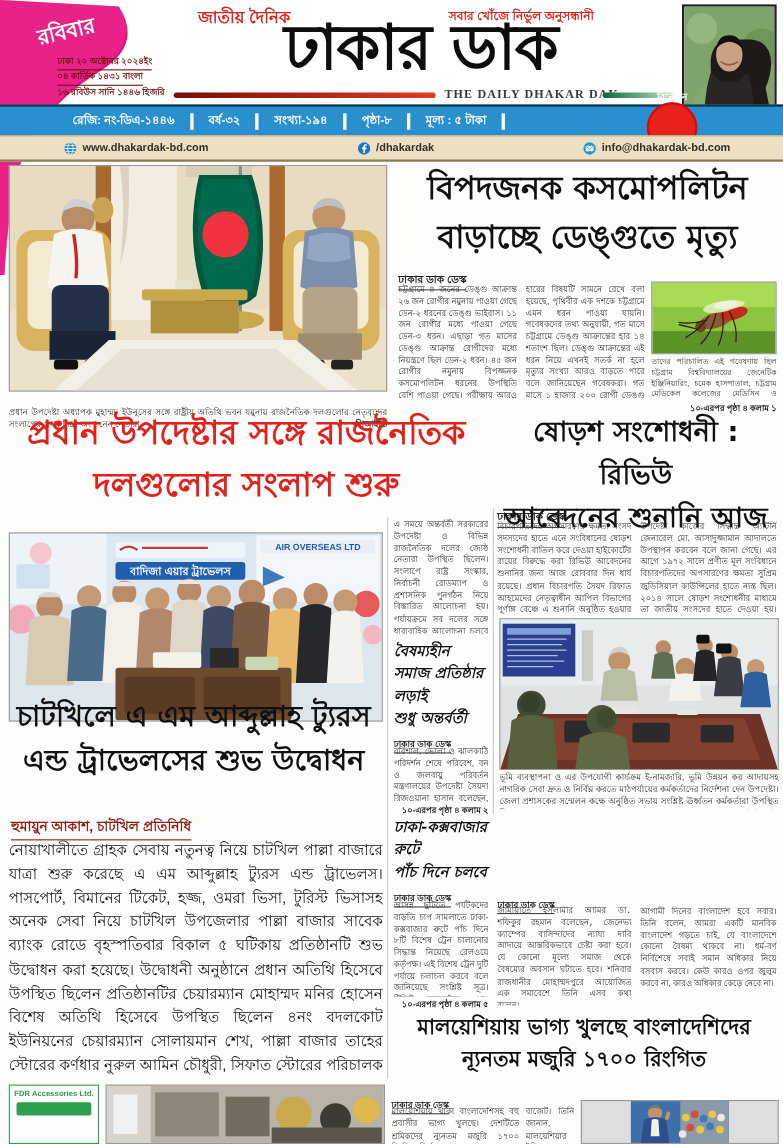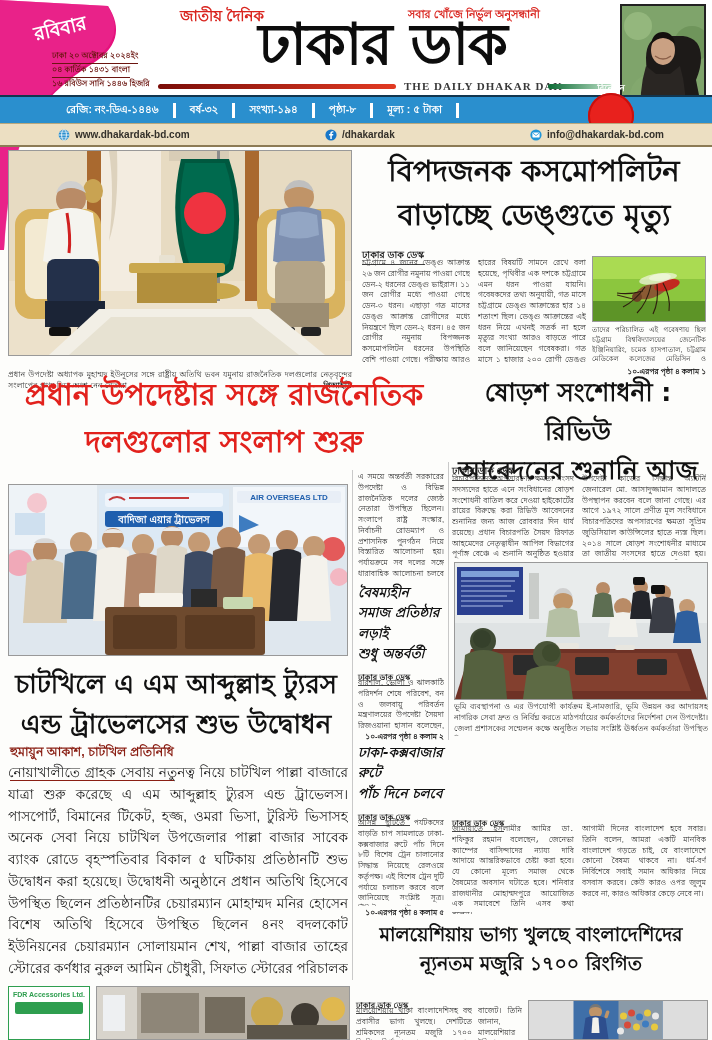--- a/index.html
+++ b/index.html
@@ -38,21 +38,21 @@
     display:flex; align-items:center; justify-content:space-between; font-size:10px; font-weight:bold; color:#33302a; }
   .contact-item { display:flex; align-items:center; gap:5px;justify-content:space-between; }
 
   
   .hl-red { color:#e2211c; font-weight:800; font-family:"DejaVu Sans", sans-serif;
     font-size:30px; line-height:1.55; }
   .hl-black { color:#111; font-weight:800; font-family:"DejaVu Sans", sans-serif; }
   .byline { font-size:9.5px; font-weight:bold; color:#222; border-bottom:1px solid #444;
     display:inline-block; padding-bottom:1px; }
   .byline-red { font-size:12.5px; font-weight:bold; color:#8a1f14; border-bottom:1px solid #8a1f14;
-    display:inline-block; padding-bottom:17px; }
+    display:inline-block; padding-bottom:1px; }
   .smalltxt { font-size:7.6px; line-height:1.42; color:#2c2c2c; }
   .bodytxt { font-size:13.6px; line-height:1.6; color:#161616; }
   .jump { font-size:7.5px; font-weight:bold; color:#111; text-align:right; }
   .caption { font-size:7.8px; color:#2a2a2a; line-height:1.4; }
   .subhead { font-size:13.5px; font-weight:800; color:#111; line-height:1.5;
     font-family:"DejaVu Sans", sans-serif;font-style:italic; }
 
   .photo-frame { border:1px solid #999; background:#ddd; overflow:hidden; }
   .vline { width:1px; background:#c9c9c9; }
 
@@ -286,21 +286,21 @@
 
       <rect x="96" y="122" width="160" height="48" rx="3" fill="#6e4a2e"></rect>
       <rect x="104" y="130" width="64" height="34" rx="3" fill="#5a3a22"></rect>
       <rect x="176" y="130" width="70" height="34" rx="3" fill="#5a3a22"></rect>
       <rect x="130" y="108" width="44" height="14" rx="2" fill="#f5f2ea"></rect>
       <rect x="182" y="104" width="26" height="18" fill="#2b2b2b"></rect>
       <rect x="214" y="112" width="30" height="12" rx="2" fill="#c8d8b0"></rect>
     </svg>
   </div>
 
-  <div class="abs hl-black pre c" style="left:2px;top:664px;width:348px;font-size:26px;line-height:1.55;">চাটখিলে এ এম আব্দুল্লাহ ট্যুরস
+  <div class="abs hl-black pre c" style="left:2px;top:632px;width:348px;font-size:26px;line-height:1.55;">চাটখিলে এ এম আব্দুল্লাহ ট্যুরস
 এন্ড ট্রাভেলসের শুভ উদ্বোধন</div>
   <div class="abs" style="left:10px;top:742px;">
     <span class="byline-red">হুমায়ুন আকাশ, চাটখিল প্রতিনিধি</span>
   </div>
   <div class="abs bodytxt just ovh" style="left:8px;top:762px;width:340px;height:218px;">নোয়াখালীতে গ্রাহক সেবায় নতুনত্ব নিয়ে চাটখিল পাল্লা বাজারে যাত্রা শুরু করেছে এ এম আব্দুল্লাহ ট্যুরস এন্ড ট্রাভেলস। পাসপোর্ট, বিমানের টিকেট, হজ্জ, ওমরা ভিসা, টুরিস্ট ভিসাসহ অনেক সেবা নিয়ে চাটখিল উপজেলার পাল্লা বাজার সাবেক ব্যাংক রোডে বৃহস্পতিবার বিকাল ৫ ঘটিকায় প্রতিষ্ঠানটি শুভ উদ্বোধন করা হয়েছে। উদ্বোধনী অনুষ্ঠানে প্রধান অতিথি হিসেবে উপস্থিত ছিলেন প্রতিষ্ঠানটির চেয়ারম্যান মোহাম্মদ মনির হোসেন বিশেষ অতিথি হিসেবে উপস্থিত ছিলেন ৪নং বদলকোট ইউনিয়নের চেয়ারম্যান সোলায়মান শেখ, পাল্লা বাজার তাহের স্টোরের কর্ণধার নুরুল আমিন চৌধুরী, সিফাত স্টোরের পরিচালক আমির হোসেন, আশা ফ্যাশন হাউজের স্বত্বাধিকারী মিজানুর রহমান, বিএনপি নেতা তাজুল ইসলাম, সোহাগ রানা মোঃ শাহজাহান, মিজান এরশাদ সহ স্থানীয় রাজনৈতিক ব্যক্তিবর্গ। এ এম আব্দুল্লাহ ট্যুরস এন্ড ট্রাভেলসের চেয়ারম্যান মোহাম্মদ মনির হোসেন বলেন, আমি এই প্রতিষ্ঠানের সফলতা কামনা করি এবং আশারাখি সময়ের সাথে সাথে এ এম আব্দুল্লাহ ট্যুরস ট্রাভেলস চাটখিল উপজেলা মানুষের কল্যাণে কাজ করবে। উদ্বোধনী অনুষ্ঠান শুরুতে মোনাজাত পরিচালনা করেন, পাল্লা বাজার কেন্দ্রীয় জামে মসজিদের ইমাম নুর মোহাম্মদ।</div>
 
   <div class="abs ad-box" style="left:8px;top:986px;width:82px;height:54px;">
     <div>FDR Accessories Ltd.</div>
     <div class="ad-btn"></div>
   </div>

